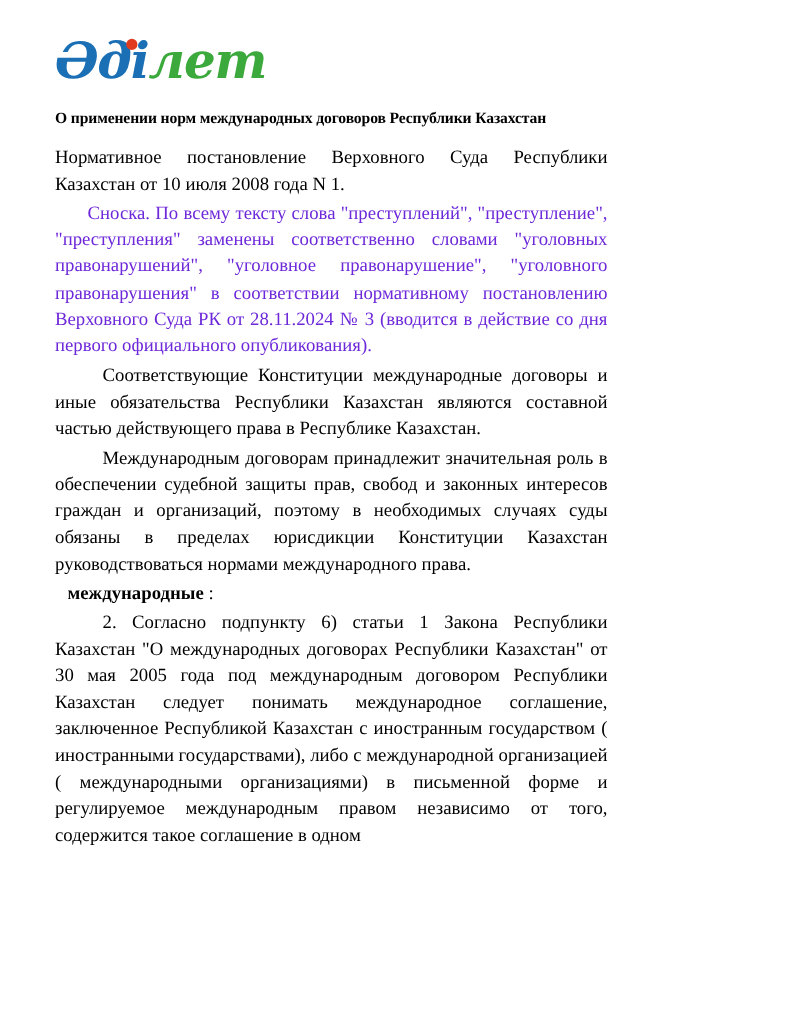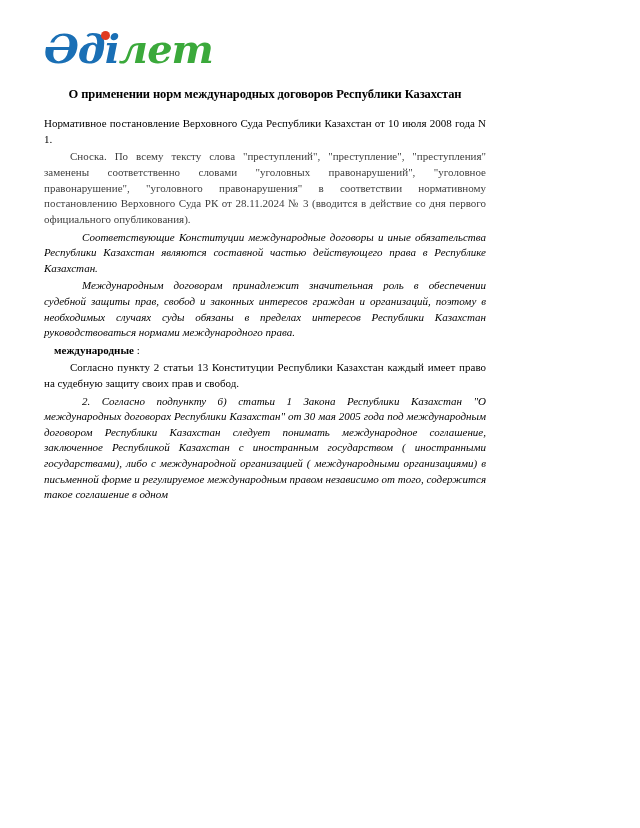--- a/index.html
+++ b/index.html
@@ -52,34 +52,33 @@
     height: 9px;
     border-radius: 50%;
     background: #e03a1f;
   }
   .doc-title {
     font-weight: bold;
     font-size: 12.5px;
     line-height: 1.3;
     margin: 4px 0 14px 0;
     letter-spacing: -0.1px;
-    text-align: center;
   }
   p {
     margin: 0 0 2px 0;
-    font-size: 11px;
+    font-size: 15px;
     line-height: 1.42;
     text-align: justify;
   }
   .indent-sm { text-indent: 0; }
   .indent-1 { text-indent: 18px; }
   .indent-2 { text-indent: 26px; }
-  .indent-3 { text-indent: 38px; font-style: italic; }
+  .indent-3 { text-indent: 38px; }
   .indent-4 { text-indent: 10px; }
-  .red { color: #404040; }
+  .red { color: #6d28d9; }
   .bold { font-weight: bold; }
   .spaced { margin-top: 2px; }
 </style>
 </head>
 <body>
 
 <div class="page">
 
   <div class="logo-wrap">
     <div class="logo">
@@ -89,24 +88,23 @@
   </div>
 
   <div class="doc-title">О применении норм международных договоров Республики Казахстан</div>
 
   <p class="indent-sm">Нормативное постановление Верховного Суда Республики Казахстан от 10 июля 2008 года N 1.</p>
 
   <p class="indent-2 red spaced">Сноска. По всему тексту слова "преступлений", "преступление", "преступления" заменены соответственно словами "уголовных правонарушений", "уголовное правонарушение", "уголовного правонарушения" в соответствии нормативному постановлению Верховного Суда РК от 28.11.2024 № 3 (вводится в действие со дня первого официального опубликования).</p>
 
   <p class="indent-3 spaced">Соответствующие Конституции международные договоры и иные обязательства Республики Казахстан являются составной частью действующего права в Республике Казахстан.</p>
 
-  <p class="indent-3 spaced">Международным договорам принадлежит значительная роль в обеспечении судебной защиты прав, свобод и законных интересов граждан и организаций, поэтому в необходимых случаях суды обязаны в пределах интересов Республики Казахстан руководствоваться нормами международного права.</p>
+  <p class="indent-3 spaced">Международным договорам принадлежит значительная роль в обеспечении судебной защиты прав, свобод и законных интересов граждан и организаций, поэтому в необходимых случаях суды обязаны в пределах юрисдикции Конституции Казахстан руководствоваться нормами международного права.</p>
 
 
   <p class="indent-4 spaced"><span class="bold">международные</span> <span>:</span></p>
 
 
-  <p class="indent-2 spaced">Согласно пункту 2 статьи 13 Конституции Республики Казахстан каждый имеет право на судебную защиту своих прав и свобод.</p>
 
 
   <p class="indent-3 spaced">2. Согласно подпункту 6) статьи 1 Закона Республики Казахстан "О международных договорах Республики Казахстан" от 30 мая 2005 года под международным договором Республики Казахстан следует понимать международное соглашение, заключенное Республикой Казахстан с иностранным государством ( иностранными государствами), либо с международной организацией ( международными организациями) в письменной форме и регулируемое международным правом независимо от того, содержится такое соглашение в одном</p>
 
 </div>
 
 </body></html>

